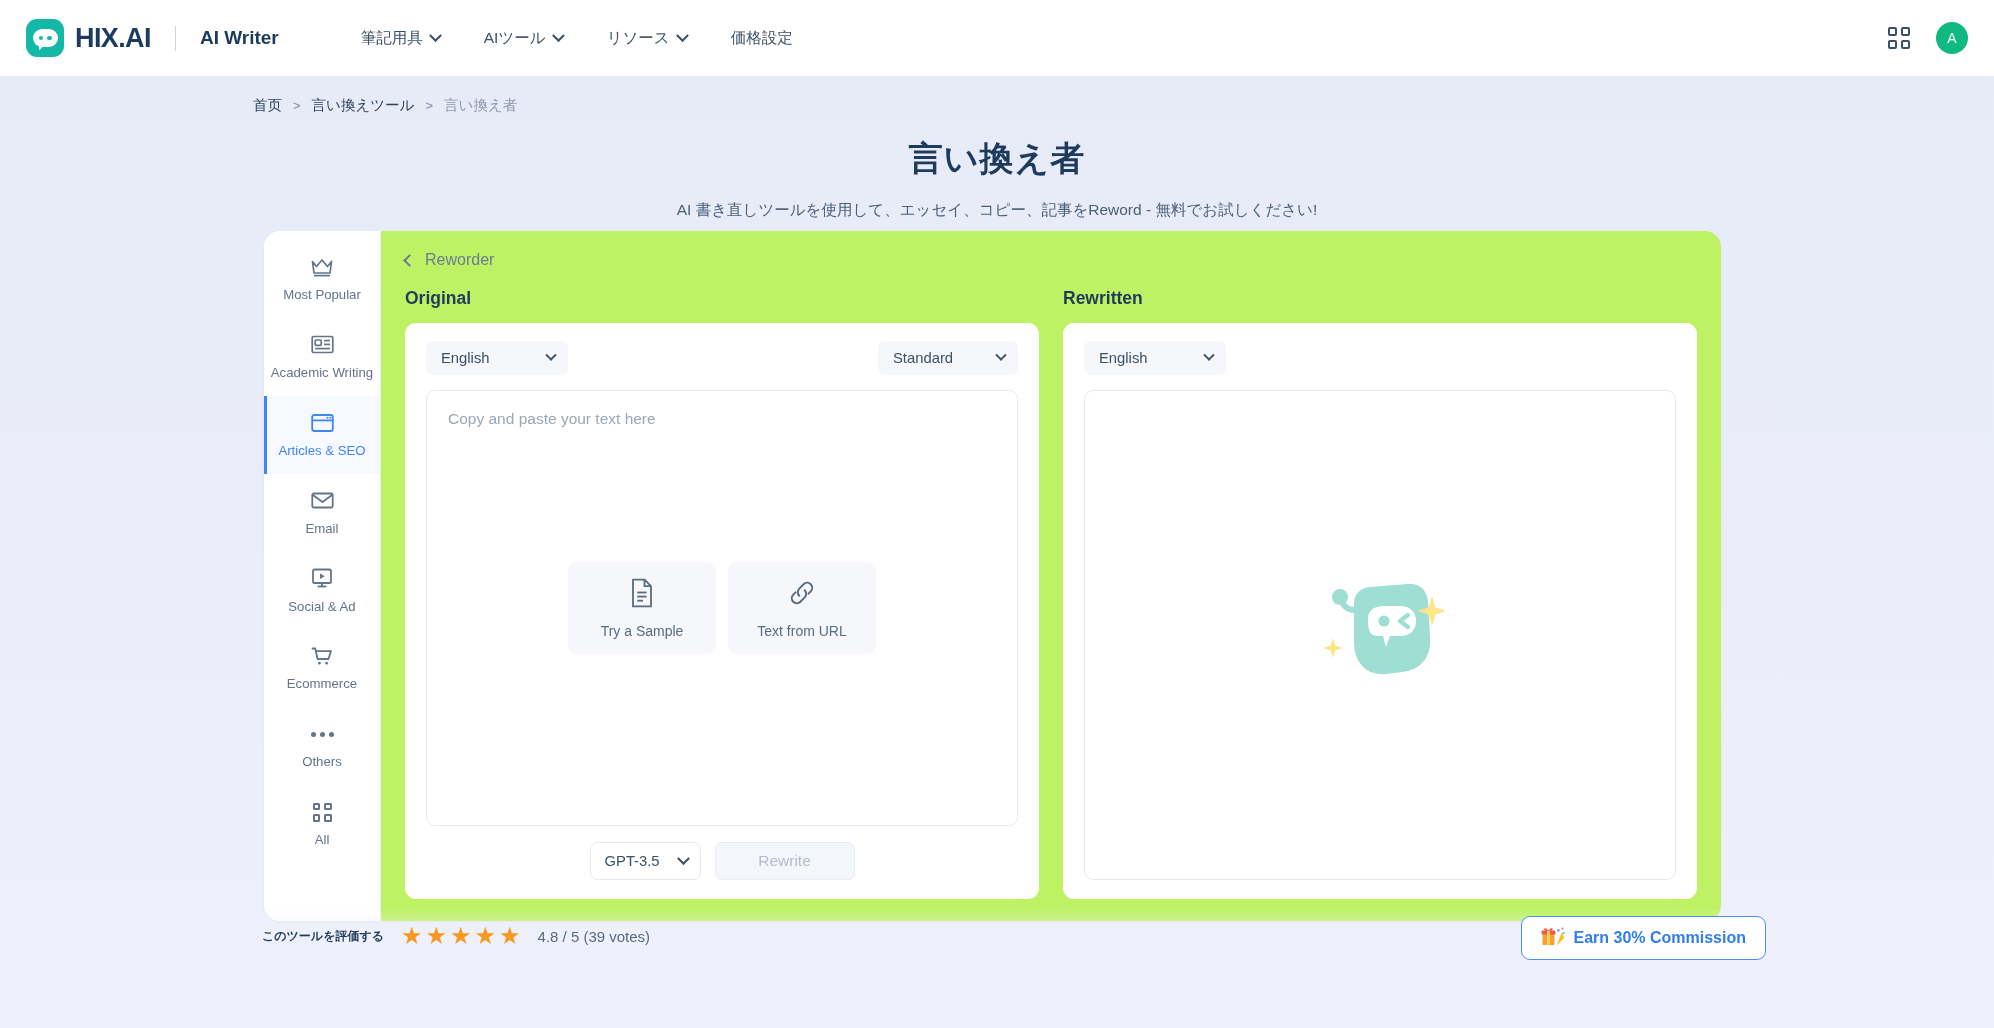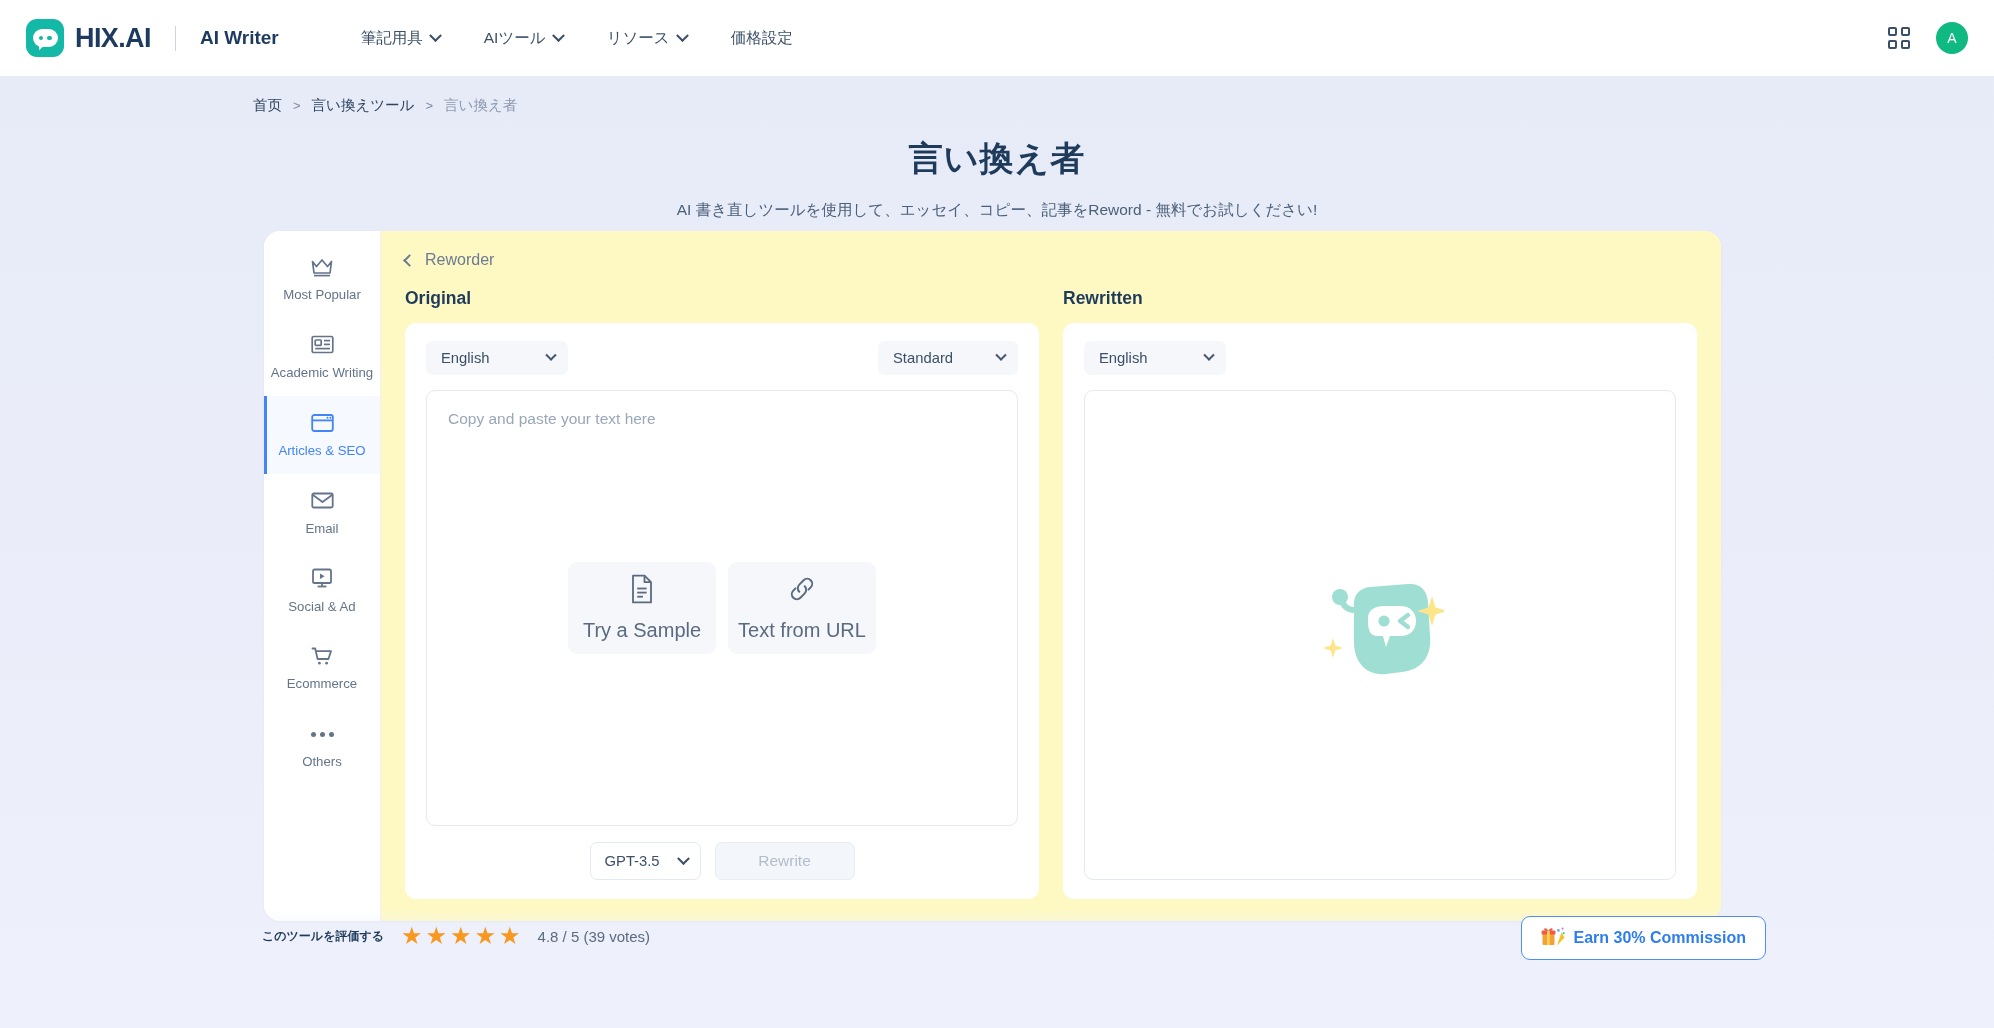--- a/index.html
+++ b/index.html
@@ -133,21 +133,21 @@
   .dots-ico { display: flex; gap: 4px; }
   .dots-ico i { width: 5px; height: 5px; border-radius: 50%; background: #64748b; }
   .mini-grid {
     width: 19px; height: 19px; display: grid;
     grid-template-columns: 1fr 1fr; grid-template-rows: 1fr 1fr; gap: 3.5px;
   }
   .mini-grid i { border: 2px solid #64748b; border-radius: 1.5px; }
 
   
   .work {
-    flex: 1; background: #fef9c3; padding: 20px 24px 22px 24px;
+    flex: 1; background: #bef264; padding: 20px 24px 22px 24px;
     display: flex; flex-direction: column;
   }
   .reworder-row {
     display: flex; align-items: center; gap: 11px;
     font-size: 16px; color: #6b7b91; cursor: pointer;
     margin-bottom: 19px;
   }
   .back-chev {
     width: 9px; height: 9px;
     border-left: 2.2px solid #6b7b91; border-bottom: 2.2px solid #6b7b91;
@@ -189,21 +189,21 @@
   .quick-actions {
     position: absolute; top: 50%; left: 50%;
     transform: translate(-50%,-50%);
     display: flex; gap: 12px;
   }
   .qa-btn {
     width: 148px; height: 92px; background: #f5f7fa; border-radius: 9px;
     display: flex; flex-direction: column; align-items: center;
     justify-content: center; gap: 11px; cursor: pointer;
   }
-  .qa-label { font-size: 20px; color: #5a6b80; }
+  .qa-label { font-size: 14px; color: #5a6b80; }
 
   .mascot-wrap {
     position: absolute; top: 50%; left: 50%;
     transform: translate(-50%,-50%);
   }
 
   .foot-row {
     display: flex; align-items: flex-end; justify-content: center;
     gap: 14px; margin-top: 16px;
   }
@@ -377,20 +377,31 @@
         <div class="cat-ico">
           <span class="dots-ico">
               <i></i>
               <i></i>
               <i></i>
             </span>
         </div>
         <div class="cat-label">Others</div>
       </div>
 
+      <div class="cat-item">
+        <div class="cat-ico">
+          <span class="mini-grid">
+              <i></i>
+              <i></i>
+              <i></i>
+              <i></i>
+            </span>
+        </div>
+        <div class="cat-label">All</div>
+      </div>
     </div>
 
     <div class="work">
 
       <div class="reworder-row">
         <span class="back-chev"></span>
         <span>Reworder</span>
       </div>
 
       <div class="panels">

